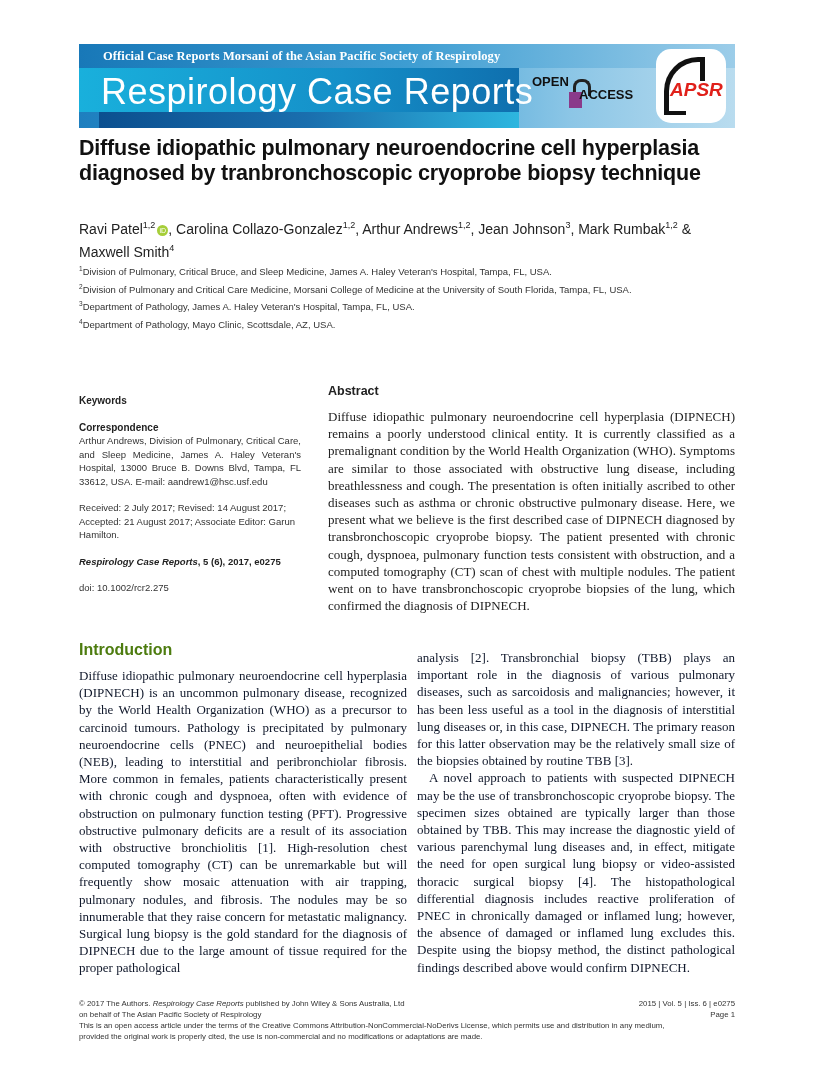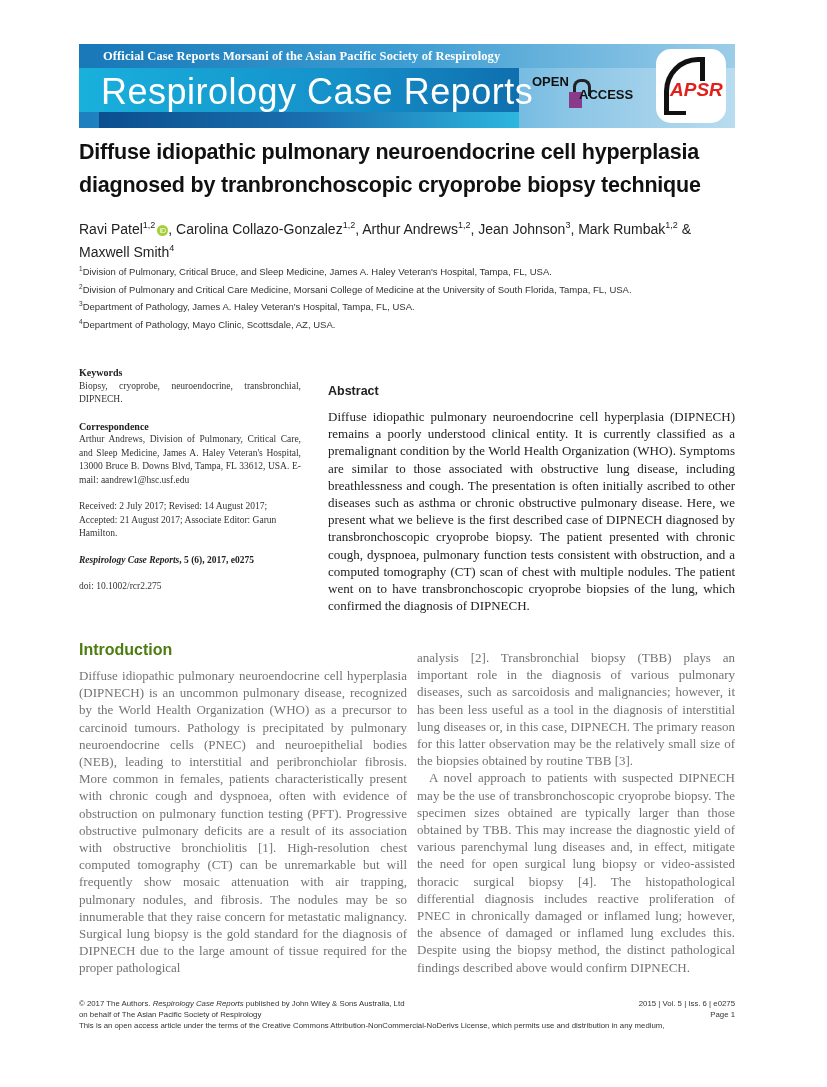--- a/index.html
+++ b/index.html
@@ -21,43 +21,43 @@
   .oa .access { position: absolute; left: 47px; top: 15px; font-size: 13px; font-weight: bold; color: #111; font-family: "Liberation Sans", sans-serif; }
   .oa .lock { position: absolute; left: 37px; top: 20px; width: 13px; height: 16px; background: #8a3a8a; }
   .oa .shackle { position: absolute; left: 41px; top: 7px; width: 12px; height: 14px; border: 3px solid #222; border-bottom: none; border-radius: 8px 8px 0 0; }
   .apsr { position: absolute; left: 577px; top: 5px; width: 70px; height: 74px; background: #ffffff; border-radius: 15px; }
   .apsr .arc { position: absolute; left: 8px; top: 8px; width: 40px; height: 58px; border-left: 5px solid #111; border-top: 5px solid #111; border-radius: 34px 0 0 0; box-sizing: border-box; }
   .apsr .bar { position: absolute; left: 44px; top: 8px; width: 5px; height: 24px; background: #111; }
   .apsr .foot { position: absolute; left: 8px; top: 62px; width: 22px; height: 4px; background: #111; }
   .apsr .txt { position: absolute; left: 14px; top: 30px; font-size: 19px; font-weight: bold; font-style: italic; color: #e0201a; font-family: "Liberation Sans", sans-serif; }
 
   
-  .title { position: absolute; left: 79px; top: 136px; width: 640px; font-size: 21.5px; font-weight: bold; line-height: 33px; color: #111; font-family: "Liberation Sans", sans-serif; letter-spacing: -0.2px; }
+  .title { position: absolute; left: 79px; top: 136px; width: 640px; font-size: 21.5px; font-weight: bold; line-height: 25px; color: #111; font-family: "Liberation Sans", sans-serif; letter-spacing: -0.2px; }
   .authors { position: absolute; left: 79px; top: 216px; width: 660px; font-size: 14px; line-height: 19px; color: #222; font-family: "Liberation Sans", sans-serif; }
   .authors sup { font-size: 9px; }
   .orcid { display: inline-block; width: 11px; height: 11px; border-radius: 50%; background: #a6ce39; color: #fff; font-size: 7px; text-align: center; line-height: 11px; vertical-align: 1px; margin-left: 2px; }
   .affils { position: absolute; left: 79px; top: 262px; width: 660px; font-size: 9.5px; line-height: 14.5px; color: #333; font-family: "Liberation Sans", sans-serif; }
   .affils sup { font-size: 6.5px; }
 
   
-  .side { position: absolute; left: 79px; top: 366px; width: 222px; font-family: Liberation Serif, serif; font-size: 9.5px; line-height: 13.5px; color: #333; text-align: justify; }
+  .side { position: absolute; left: 79px; top: 394px; width: 222px; font-family: Liberation Sans, sans-serif; font-size: 9.5px; line-height: 13.5px; color: #333; text-align: justify; }
   .side h4 { margin: 0; font-size: 10px; font-weight: bold; color: #222; }
   .side p { margin: 0; }
   .side .gap { height: 13px; }
   .side .cite { font-weight: bold; color: #222; }
   .side .cite i { font-style: italic; }
 
   
   .abstract { position: absolute; left: 328px; top: 376px; width: 407px; }
   .abstract h3 { margin: 8px 0 10px 0; font-family: "Liberation Sans", sans-serif; font-size: 12.5px; font-weight: bold; color: #222; }
   .abstract p { margin: 0; font-family: "Liberation Serif", serif; font-size: 13px; line-height: 17.2px; text-align: justify; color: #222; }
 
   
   .intro-h { position: absolute; left: 79px; top: 641px; font-family: "Liberation Sans", sans-serif; font-size: 16px; font-weight: bold; color: #4d7c0f; }
-  .col { position: absolute; font-family: "Liberation Serif", serif; font-size: 13px; line-height: 17.2px; text-align: justify; color: #737373; hyphens: auto; }
+  .col { position: absolute; font-family: "Liberation Serif", serif; font-size: 13px; line-height: 17.2px; text-align: justify; color: #0f172a; hyphens: auto; }
   .col p { margin: 0; }
   .col .indent { text-indent: 12px; }
   .col-left { left: 79px; top: 667px; width: 328px; }
   .col-right { left: 417px; top: 649px; width: 318px; }
 
   
   .footer { position: absolute; left: 79px; top: 998px; width: 656px; font-family: "Liberation Sans", sans-serif; font-size: 7.8px; line-height: 11px; color: #333; }
   .footer .row { display: flex; justify-content: space-between; }
   .footer i { font-style: italic; }
 </style>
@@ -98,21 +98,20 @@
 
 <div class="affils">
   <div><sup>1</sup><span>Division of Pulmonary, Critical Bruce, and Sleep Medicine, James A. Haley Veteran's Hospital, Tampa, FL, USA.</span></div>
   <div><sup>2</sup><span>Division of Pulmonary and Critical Care Medicine, Morsani College of Medicine at the University of South Florida, Tampa, FL, USA.</span></div>
   <div><sup>3</sup><span>Department of Pathology, James A. Haley Veteran's Hospital, Tampa, FL, USA.</span></div>
   <div><sup>4</sup><span>Department of Pathology, Mayo Clinic, Scottsdale, AZ, USA.</span></div>
 </div>
 
 <div class="side">
   <h4>Keywords</h4>
-  <p>Biopsy, cryoprobe, neuroendocrine, transbronchial, DIPNECH.</p>
   <div class="gap"></div>
   <h4>Correspondence</h4>
   <p>Arthur Andrews, Division of Pulmonary, Critical Care, and Sleep Medicine, James A. Haley Veteran's Hospital, 13000 Bruce B. Downs Blvd, Tampa, FL 33612, USA. E-mail: aandrew1@hsc.usf.edu</p>
   <div class="gap"></div>
   <p style="text-align:left">Received: 2 July 2017; Revised: 14 August 2017; Accepted: 21 August 2017; Associate Editor: Garun Hamilton.</p>
   <div class="gap"></div>
   <p class="cite" style="text-align:left"><i>Respirology Case Reports</i><span>, 5 (6), 2017, e0275</span></p>
   <div class="gap"></div>
   <p style="text-align:left">doi: 10.1002/rcr2.275</p>
 </div>
@@ -134,13 +133,14 @@
 <div class="footer">
   <div class="row">
     <span><span>© 2017 The Authors. </span><i>Respirology Case Reports</i><span> published by John Wiley &amp; Sons Australia, Ltd</span></span>
     <span>2015 | Vol. 5 | Iss. 6 | e0275</span>
   </div>
   <div class="row">
     <span>on behalf of The Asian Pacific Society of Respirology</span>
     <span>Page 1</span>
   </div>
   <div>This is an open access article under the terms of the Creative Commons Attribution-NonCommercial-NoDerivs License, which permits use and distribution in any medium,</div>
+  <div>provided the original work is properly cited, the use is non-commercial and no modifications or adaptations are made.</div>
 </div>
 
 </body></html>

